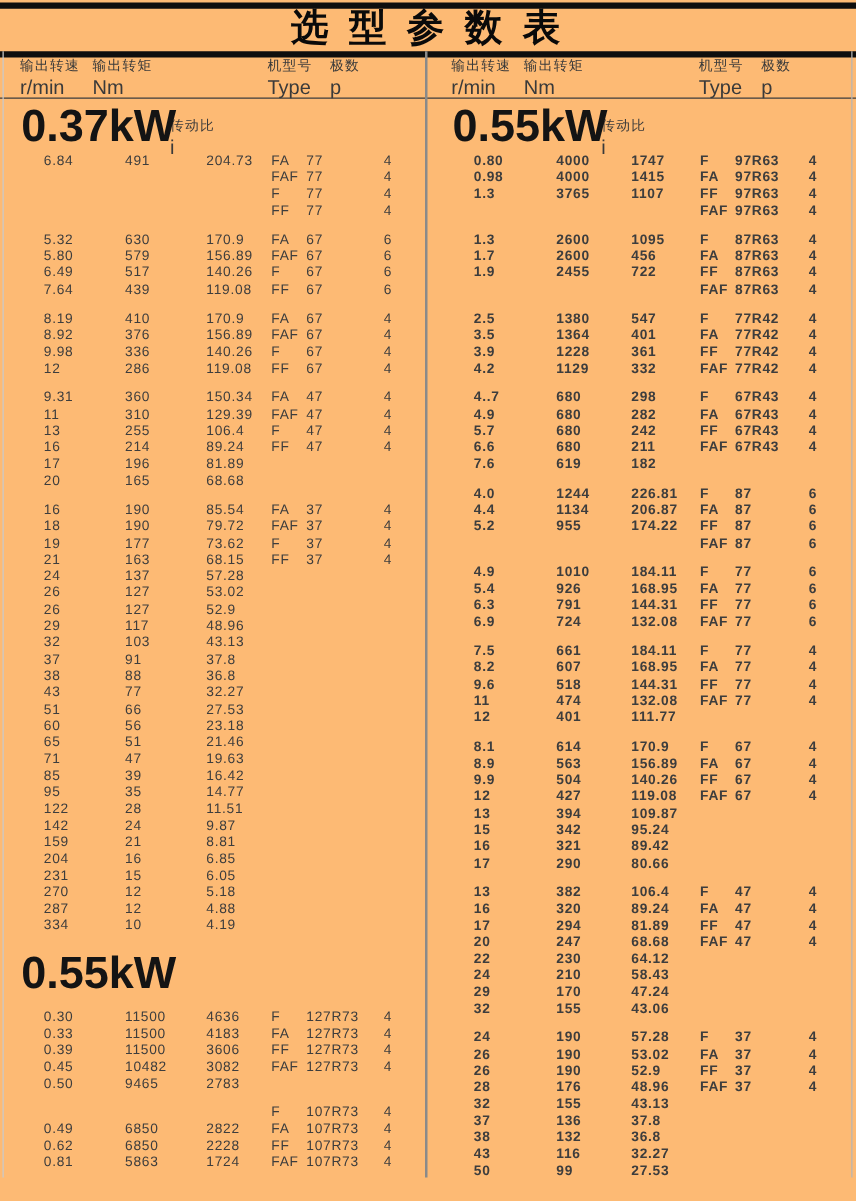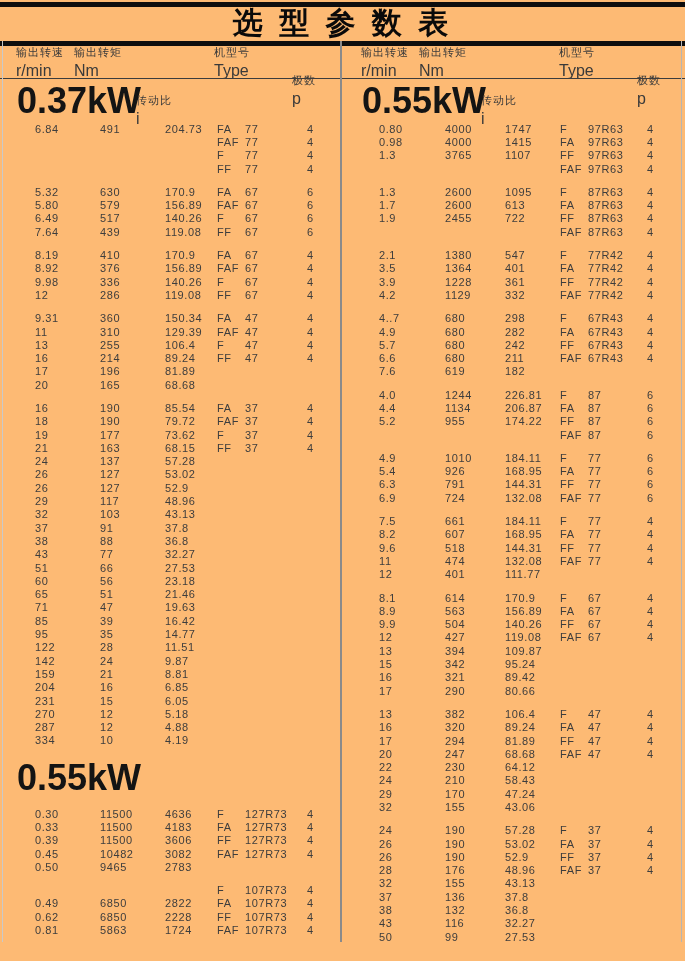--- a/index.html
+++ b/index.html
@@ -13,35 +13,35 @@
   .half-header{position:absolute;top:45px;height:32px;width:340px;}
   #header-left{left:0;}
   #header-right{left:345px;}
   .hcell{position:absolute;text-align:left;color:#3a3a3a;}
   .hcell .cn{font-size:11px;letter-spacing:1px;white-space:nowrap;}
   .hcell .unit{font-size:16px;margin-top:2px;}
   .h0{left:16px;width:64px;}
   .h1{left:74px;width:60px;}
   .h2{left:136px;width:60px;margin-top:48px;}
   .h3{left:214px;width:64px;}
-  .h4{left:292px;width:42px;margin-top:28px;}
+  .h4{left:264px;width:42px;}
   .header-rule{position:absolute;top:78px;left:0;width:685px;height:1px;background:#3c3c3c;}
   .vline{position:absolute;top:41px;height:901px;}
   .vline-left{left:2px;width:1px;background:#c9c9c9;}
   .vline-center{left:340px;width:2px;background:#8a8a8a;}
   .vline-right{left:681px;width:1px;background:#b5b5b5;}
   .col{position:absolute;top:84px;}
   #col-left{left:0;width:340px;}
   #col-right{left:345px;width:336px;}
   .kw-title{font-size:36px;line-height:30px;font-weight:700;color:#141414;margin:2px 0 6px 17px;}
   .section + .section .kw-title{margin-top:16px;margin-bottom:14px;}
   .group{margin-bottom:10px;}
   .row{display:grid;height:13.3px;align-items:center;}
   #col-left .row{padding-left:35px;grid-template-columns:65px 65px 52px 28px 62px auto;}
-  #col-right .row{padding-left:34px;grid-template-columns:66px 60px 55px 28px 59px auto;}
+  #col-right .row{padding-left:34px;grid-template-columns:66px 60px 55px 28px 59px auto;font-weight:bold;}
   .cell{font-size:11px;letter-spacing:0.6px;white-space:nowrap;color:#3d3d3d;}
 </style>
 </head>
 <body>
 
 <div class="page">
   <div class="bar bar-top"></div>
   <div class="doc-title">选 型 参 数 表</div>
   <div class="bar bar-mid"></div>
 
@@ -583,21 +583,21 @@
             <span class="cell c0">1.3</span>
             <span class="cell c1">2600</span>
             <span class="cell c2">1095</span>
             <span class="cell c3">F</span>
             <span class="cell c4">87R63</span>
             <span class="cell c5">4</span>
           </div>
           <div class="row">
             <span class="cell c0">1.7</span>
             <span class="cell c1">2600</span>
-            <span class="cell c2">613</span>
+            <span class="cell c2">456</span>
             <span class="cell c3">FA</span>
             <span class="cell c4">87R63</span>
             <span class="cell c5">4</span>
           </div>
           <div class="row">
             <span class="cell c0">1.9</span>
             <span class="cell c1">2455</span>
             <span class="cell c2">722</span>
             <span class="cell c3">FF</span>
             <span class="cell c4">87R63</span>
@@ -607,21 +607,21 @@
             <span class="cell c0"></span>
             <span class="cell c1"></span>
             <span class="cell c2"></span>
             <span class="cell c3">FAF</span>
             <span class="cell c4">87R63</span>
             <span class="cell c5">4</span>
           </div>
         </div>
         <div class="group">
           <div class="row">
-            <span class="cell c0">2.1</span>
+            <span class="cell c0">2.5</span>
             <span class="cell c1">1380</span>
             <span class="cell c2">547</span>
             <span class="cell c3">F</span>
             <span class="cell c4">77R42</span>
             <span class="cell c5">4</span>
           </div>
           <div class="row">
             <span class="cell c0">3.5</span>
             <span class="cell c1">1364</span>
             <span class="cell c2">401</span>

